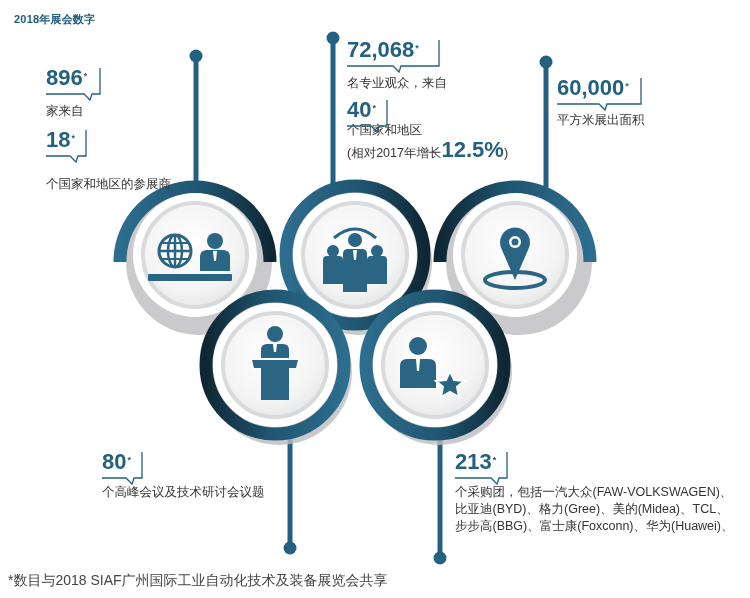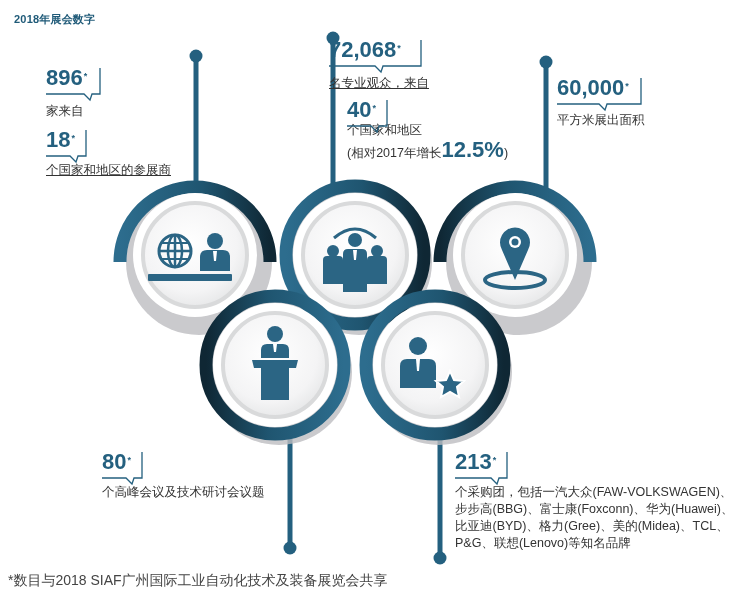--- a/index.html
+++ b/index.html
@@ -148,24 +148,24 @@
   <div class="lbl" style="margin-top:13px;">家来自</div>
 </div>
 
 <div class="stat" style="left:46px;top:128px;">
   <div class="callout">
     <span class="num"><span>18</span><sup>*</sup></span>
     <svg width="44" height="34">
         <path d="M0,28 H24 L30,34 L32,28 H40 V2" fill="none" stroke="#24607f" stroke-width="1.3"></path>
       </svg>
   </div>
-  <div class="lbl" style="margin-top:10px;text-decoration:underline;">个国家和地区的参展商</div>
-</div>
-
-<div class="stat" style="left:329px;top:38px;text-decoration:underline;">
+  <div class="lbl" style="margin-top:24px;">个国家和地区的参展商</div>
+</div>
+
+<div class="stat" style="left:347px;top:38px;">
   <div class="callout">
     <span class="num"><span>72,068</span><sup>*</sup></span>
     <svg width="100" height="34">
         <path d="M0,28 H46 L52,34 L54,28 H92 V2" fill="none" stroke="#24607f" stroke-width="1.3"></path>
       </svg>
   </div>
   <div class="lbl" style="margin-top:13px;">名专业观众，来自</div>
 </div>
 
 <div class="stat" style="left:347px;top:98px;">
@@ -201,19 +201,18 @@
 
 <div class="stat" style="left:455px;top:450px;">
   <div class="callout">
     <span class="num"><span>213</span><sup>*</sup></span>
     <svg width="60" height="34">
         <path d="M0,28 H36 L42,34 L44,28 H52 V2" fill="none" stroke="#24607f" stroke-width="1.3"></path>
       </svg>
   </div>
   <div style="margin-top:10px;">
     <div class="lbl">个采购团，包括一汽大众(FAW-VOLKSWAGEN)、</div>
+    <div class="lbl">比亚迪(BYD)、格力(Gree)、美的(Midea)、TCL、</div>
     <div class="lbl">步步高(BBG)、富士康(Foxconn)、华为(Huawei)、</div>
-    <div class="lbl">比亚迪(BYD)、格力(Gree)、美的(Midea)、TCL、</div>
-    <div class="lbl">P&amp;G、联想(Lenovo)等知名品牌</div>
   </div>
 </div>
 
 <div class="abs footnote">*数目与2018 SIAF广州国际工业自动化技术及装备展览会共享</div>
 
 </body></html>

